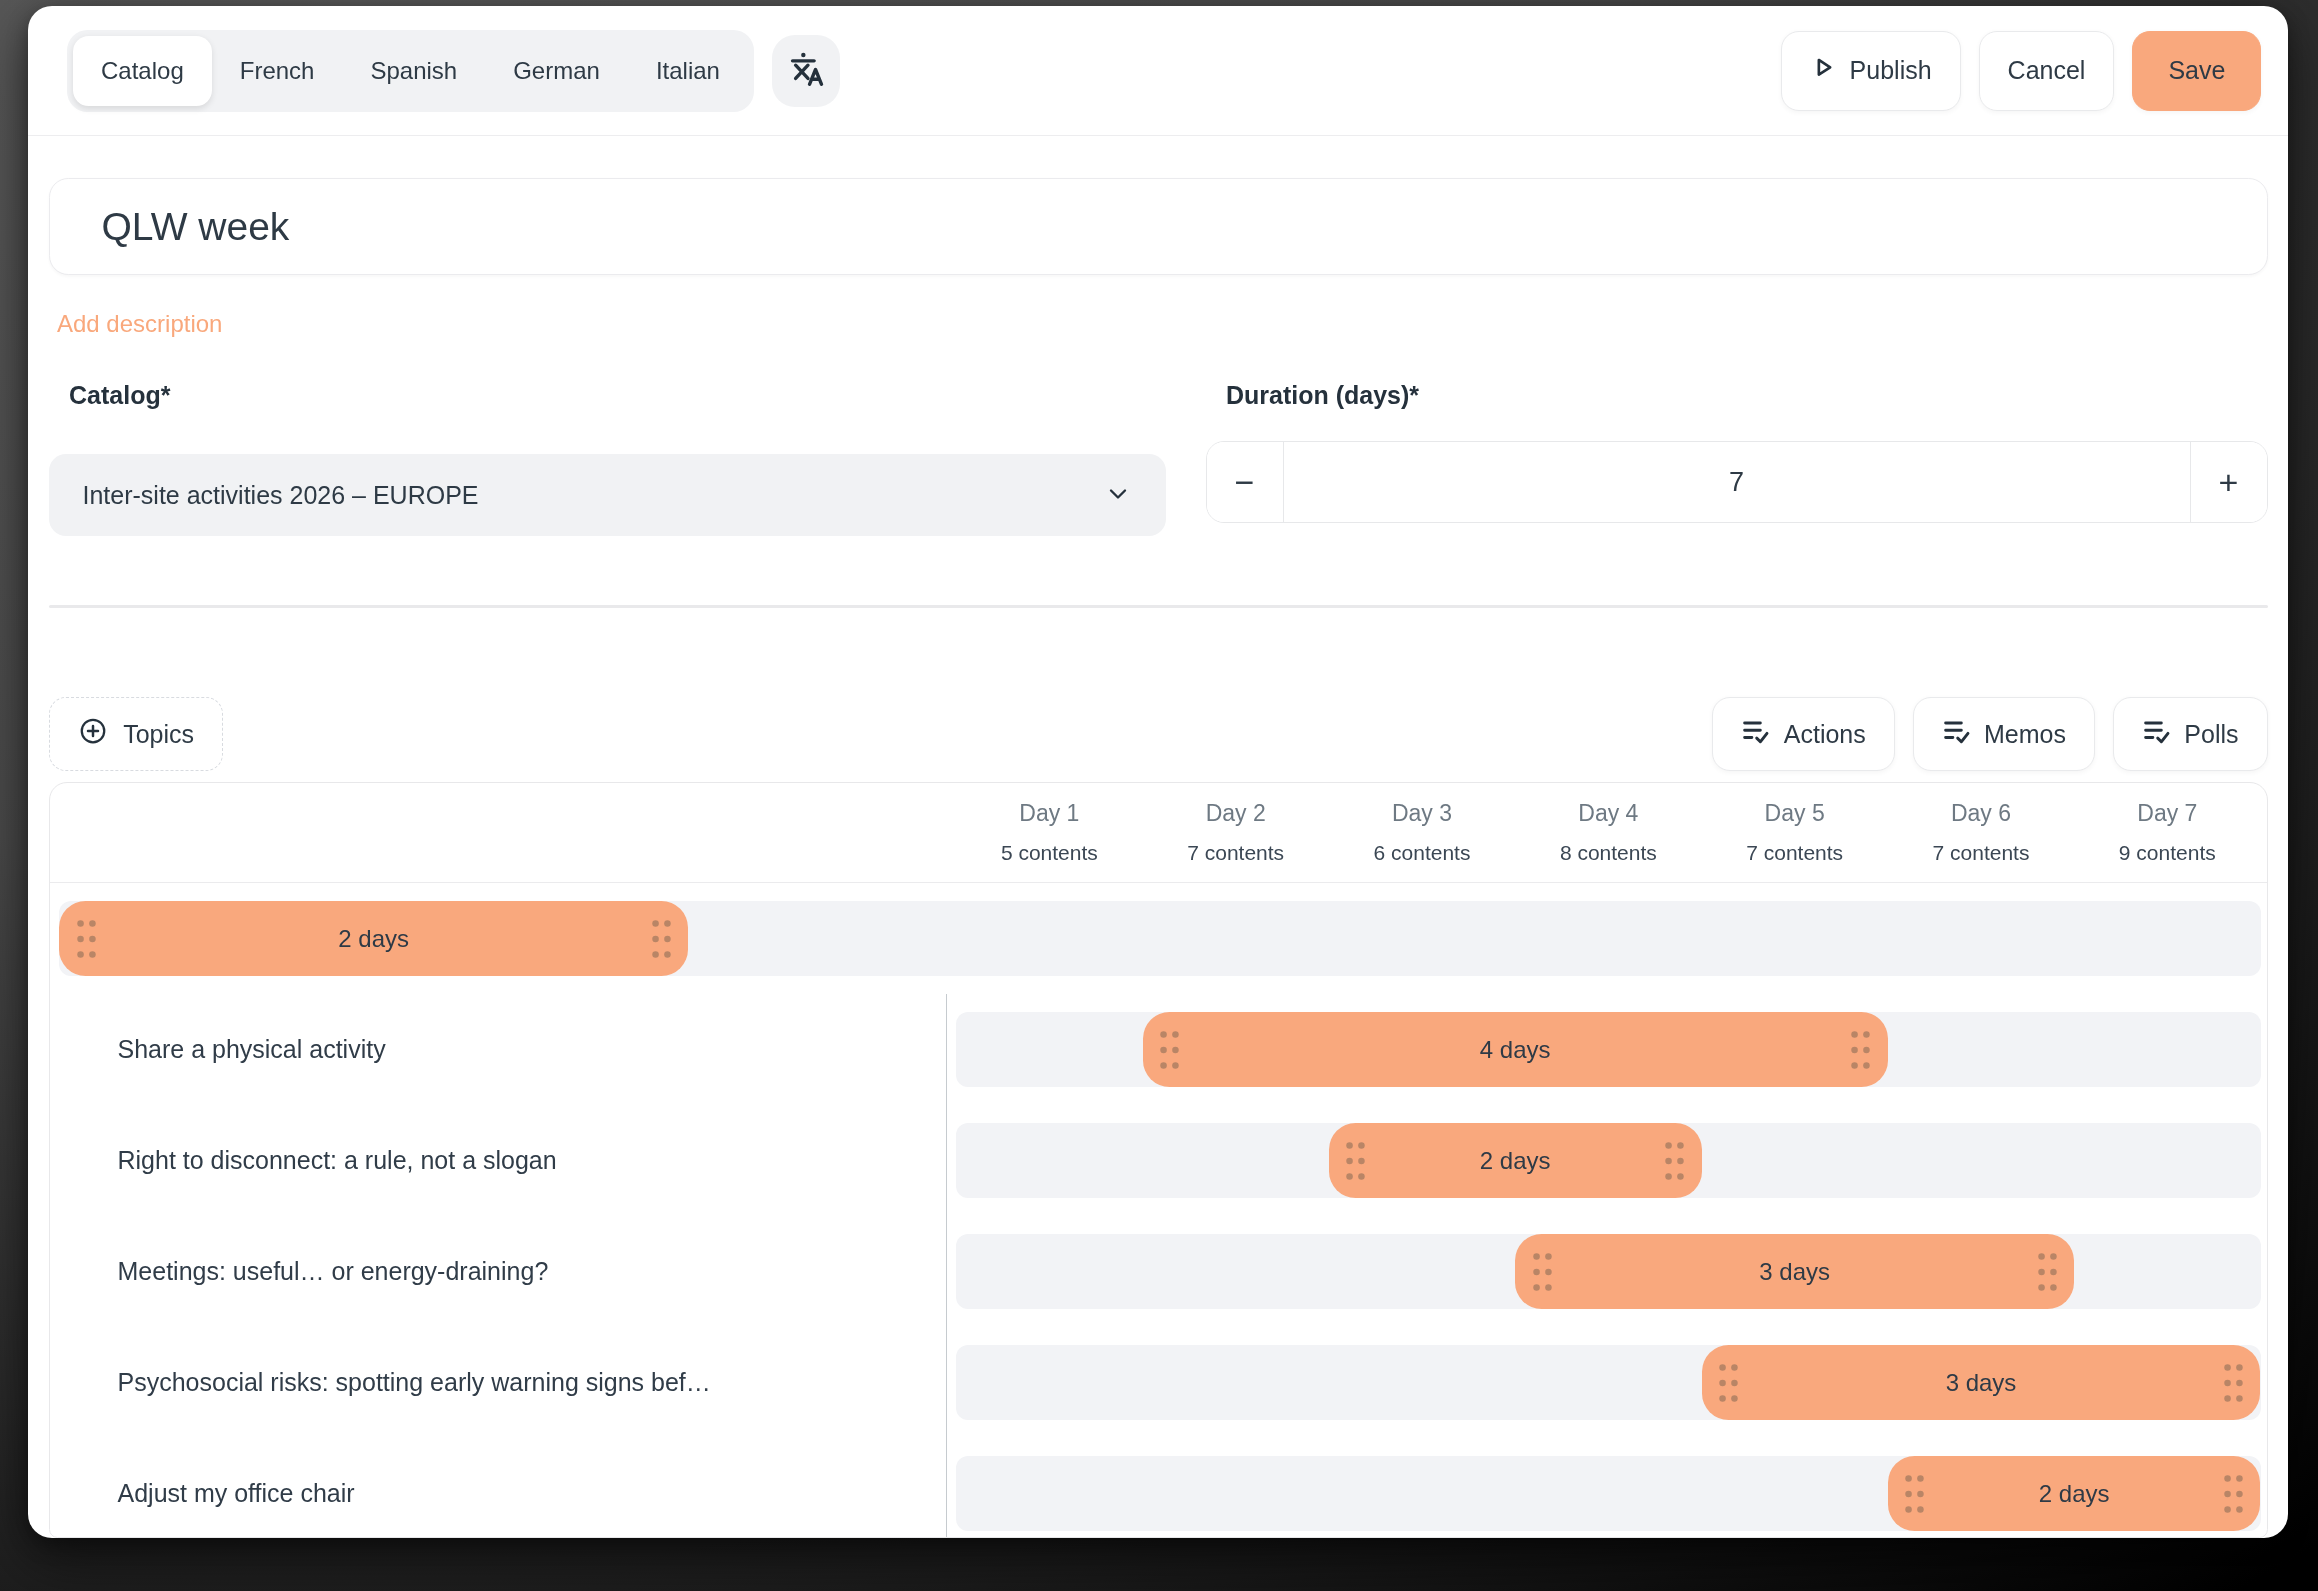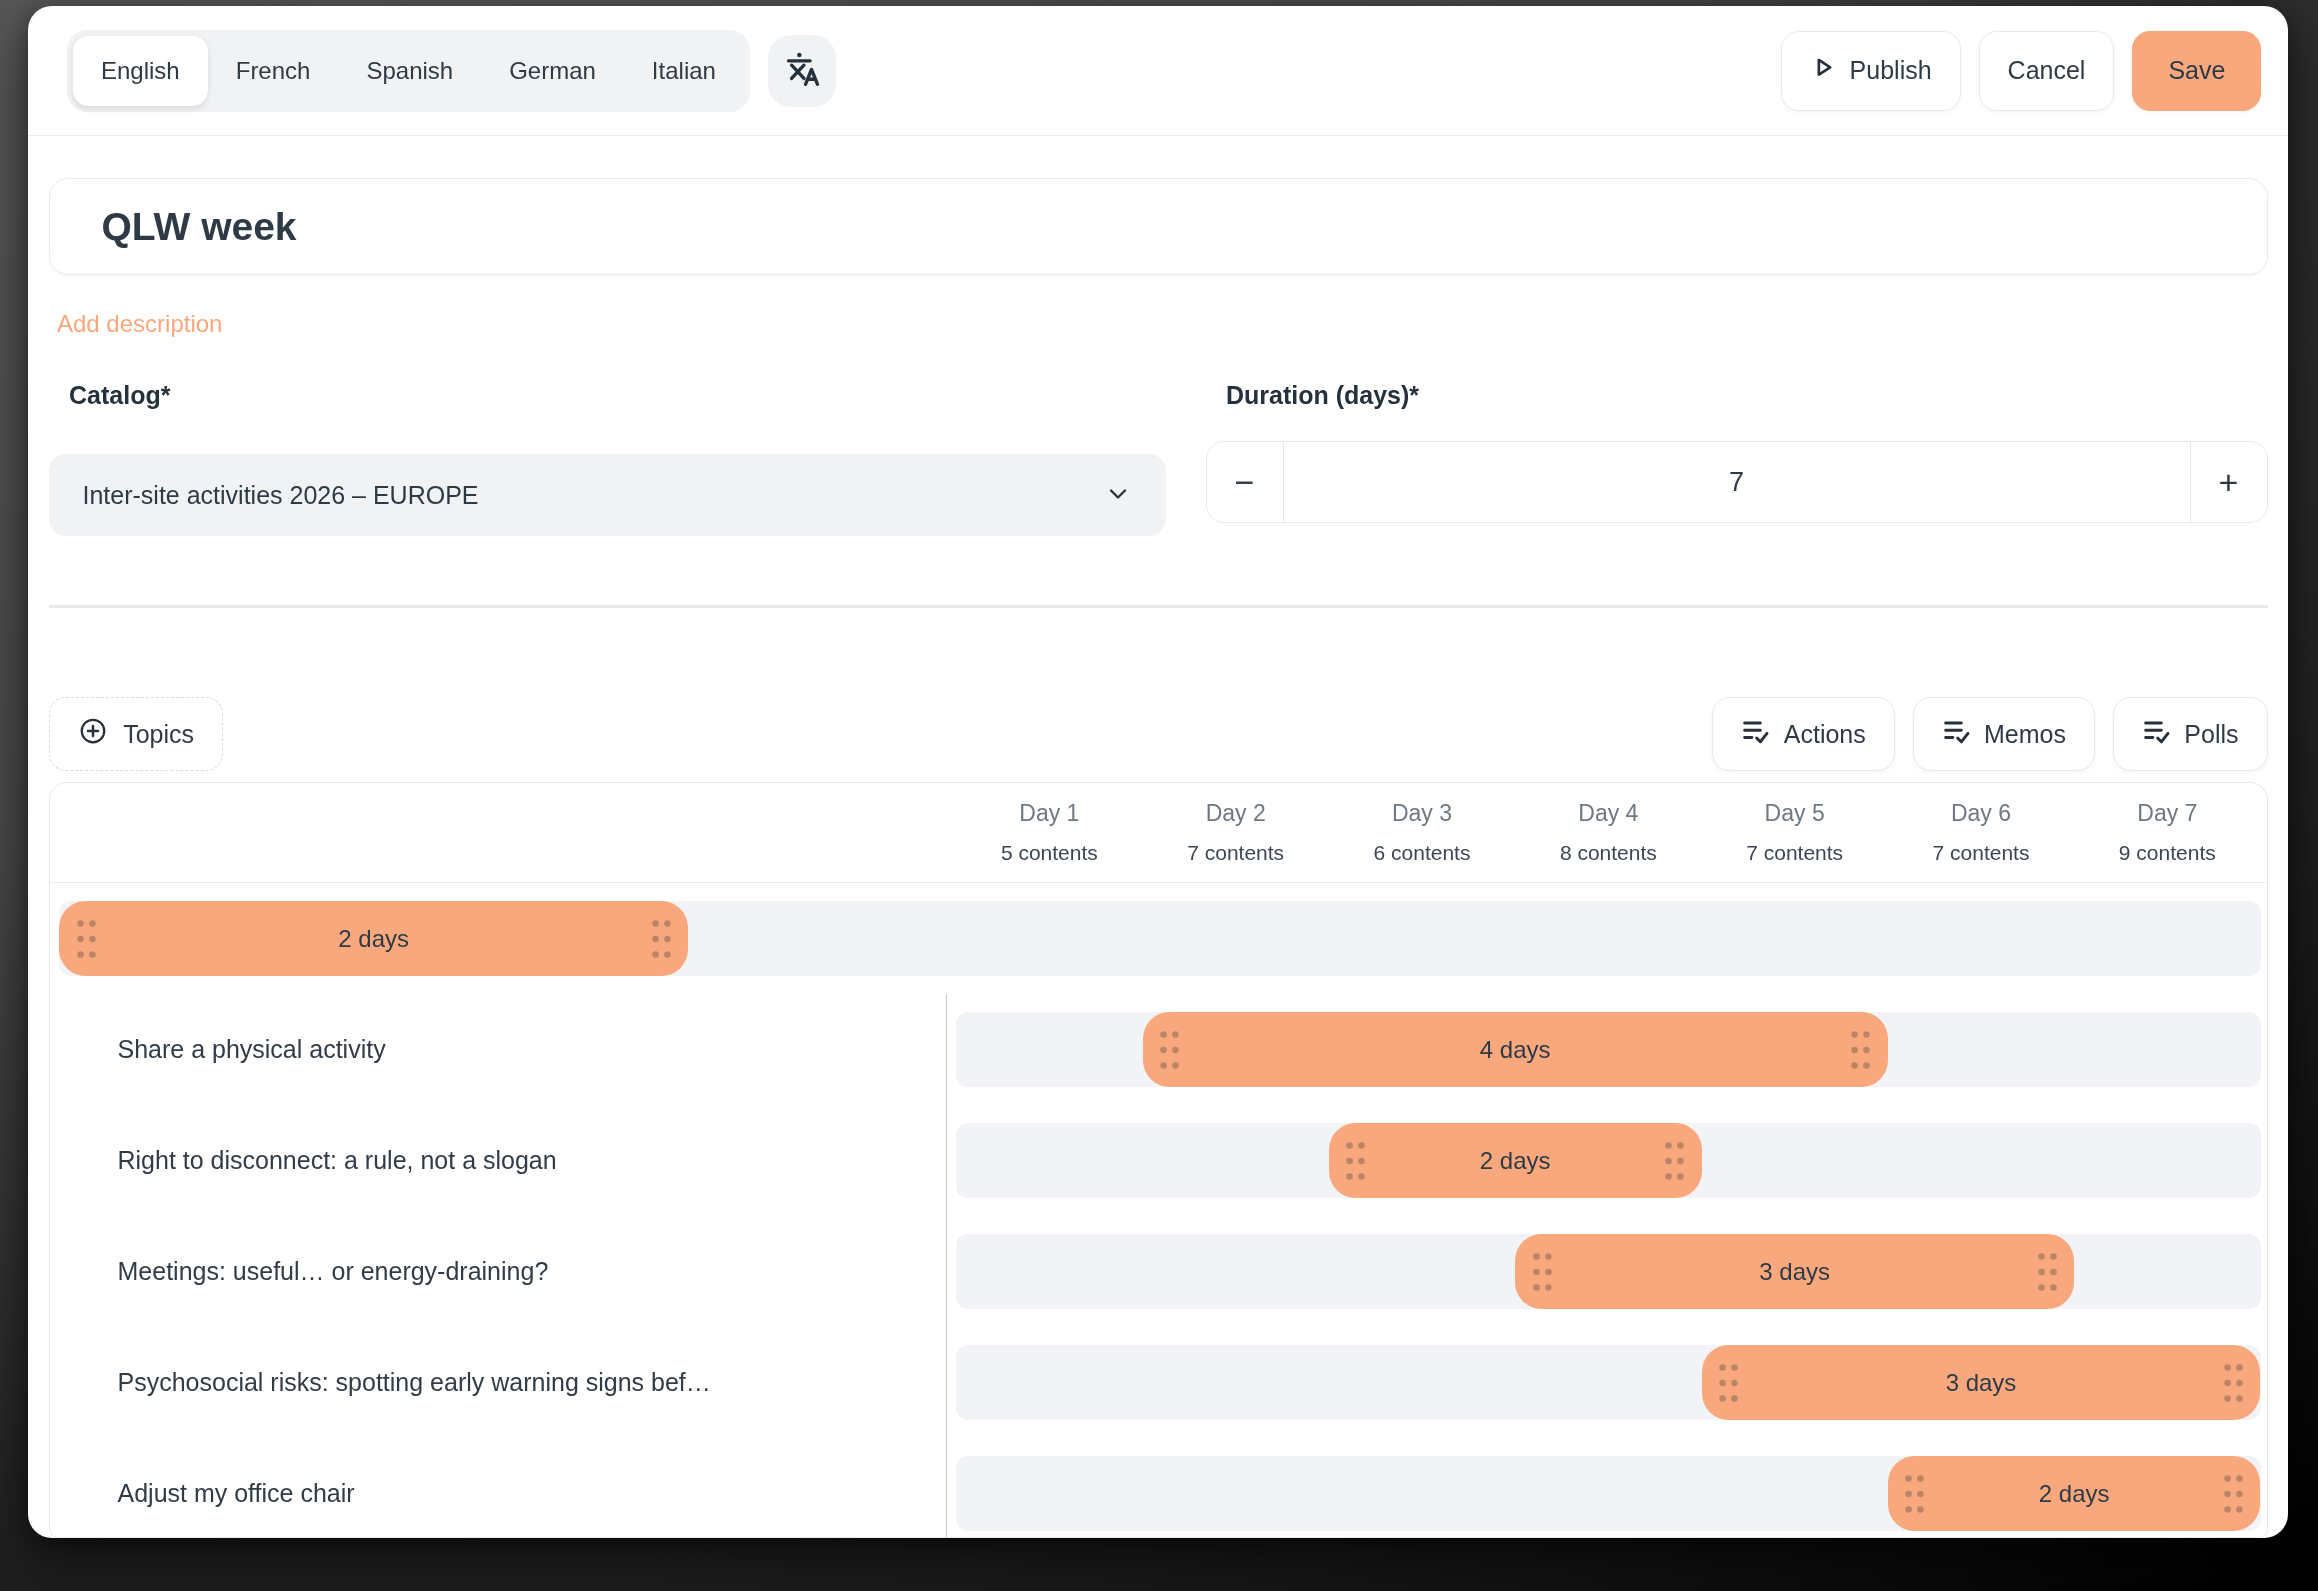--- a/index.html
+++ b/index.html
@@ -25,21 +25,21 @@
     display:flex; align-items:center; justify-content:center; cursor:pointer; }
   .topbar .spacer { flex:1; }
   .btn { height:80px; display:inline-flex; align-items:center; gap:13.3px; padding:0 28px;
     background:#fff; border:1.8px solid #e9eaec; border-radius:18px;
     font-size:25px; font-weight:500; color:#2e3a45; cursor:pointer; box-shadow:0 1.8px 4.8px rgba(0,0,0,.04); }
   .btn + .btn { margin-left:18px; }
   .btn-save { background:#f9a87d; border-color:#f9a87d; padding:0 35px; }
   
   .content { padding:0 20.5px; }
   .title-input { margin-top:42px; width:100%; height:97px; border:1.8px solid #ebebee; border-radius:19.3px;
-    padding:0 52px; font-size:39px; font-weight:700; color:#2e3a45; background:#fff;
+    padding:0 52px; font-size:39px; font-weight:400; color:#2e3a45; background:#fff;
     box-shadow:0 1.2px 3px rgba(0,0,0,.03); font-family:inherit; }
   .add-desc { display:inline-block; margin:35px 0 0 8.5px; font-size:24px; font-weight:500; color:#f9a87c; cursor:pointer; }
   .form-row { display:flex; margin-top:43px; gap:40px; }
   .field-label { font-size:25px; font-weight:600; color:#25313c; margin:0 0 31px 20.5px; display:block; }
   .col-catalog { width:1117px; }
   .col-duration { flex:1; }
   .select { height:82px; background:#f1f2f4; border-radius:17px; display:flex; align-items:center;
     padding:8px 34px; cursor:pointer;margin-top:44px; }
   .select-value { flex:1; font-size:25px; color:#2e3a45; }
   .stepper { height:82px; border:1.8px solid #e7e8ea; border-radius:18px; display:flex; align-items:stretch;
@@ -79,21 +79,21 @@
   .icon-stroke { stroke:#25313c; fill:none; stroke-linecap:round; stroke-linejoin:round; }
 </style>
 </head>
 <body>
 
 <div class="stage">
   <div class="card">
 
     <div class="topbar">
       <div class="lang-group">
-        <div class="lang-tab active">English</div>
+        <div class="lang-tab active">Catalog</div>
         <div class="lang-tab">French</div>
         <div class="lang-tab">Spanish</div>
         <div class="lang-tab">German</div>
         <div class="lang-tab">Italian</div>
       </div>
       <button class="translate-btn">
         <span>
           <svg width="37" height="37" viewBox="0 0 24 24">
             <circle cx="10.6" cy="2.6" r="1.45" fill="#25313c"></circle>
             <path class="icon-stroke" stroke-width="2.2" d="M3.6 6.4 H17.6"></path>

